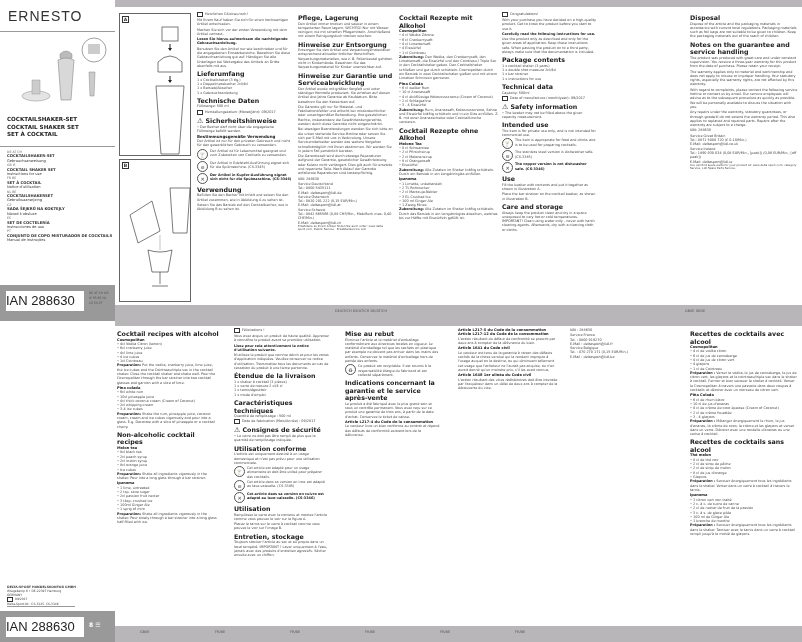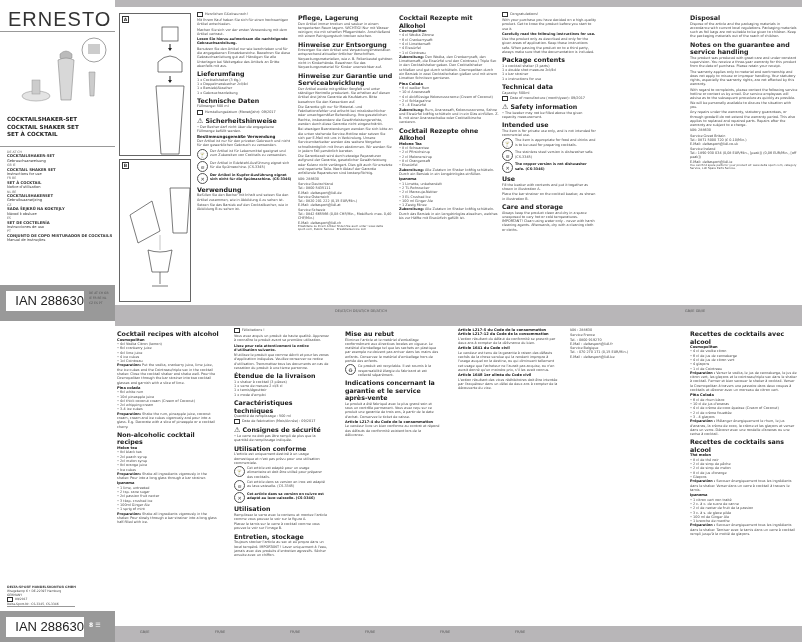--- a/index.html
+++ b/index.html
@@ -1,29 +1,29 @@
 <!DOCTYPE html>
 <html><head>
 <meta charset="utf-8">
 <style>
 *{box-sizing:border-box;margin:0;padding:0}
 body{width:802px;height:642px;background:#fff;font-family:"DejaVu Sans",sans-serif;color:#333;overflow:hidden;position:relative}
 .half{position:absolute;left:0;width:802px;height:321px;overflow:hidden}
 .top{top:0}.bot{top:321px}
 .cover{position:absolute;left:0;top:0;width:115px;height:321px;background:#fff}
-.logo{position:absolute;left:8px;top:8px;font-size:20px;letter-spacing:1px;color:#333;font-family:"Liberation Sans",sans-serif}
+.logo{position:absolute;left:8px;top:8px;font-size:14px;letter-spacing:1px;color:#333;font-family:"Liberation Sans",sans-serif}
 .logo-rule{position:absolute;left:0;top:31px;width:115px;height:1px;background:#999}
 .prodimg{position:absolute;left:12px;top:36px;width:96px;height:75px}
 .covertitles{position:absolute;left:7px;top:116px;font-size:5.6px;font-weight:bold;line-height:7.5px;color:#222}
 .cover-rule{position:absolute;left:0;top:146px;width:115px;height:1px;background:#999}
 .langlist{position:absolute;left:7px;top:150px;font-size:3.6px;line-height:4.4px;color:#333}
 .langlist .b{font-weight:bold;font-size:3.8px}
 .langlist .pill{color:#666;font-size:3.2px}
 .ianbar{position:absolute;left:0;top:285px;width:115px;height:36px;background:#999}
-.iannum{position:absolute;left:6px;top:6px;width:78px;height:20px;background:#fff;font-size:13px;line-height:20px;text-align:right;color:#222;font-family:"Liberation Sans",sans-serif}
+.iannum{position:absolute;left:6px;top:6px;width:78px;height:20px;background:#fff;font-size:13px;line-height:20px;text-align:left;color:#222;font-family:"Liberation Sans",sans-serif}
 .ianicons{position:absolute;left:89px;top:6px;width:22px;font-size:3px;color:#555;line-height:5px}
 .topband{position:absolute;left:115px;top:0;width:687px;height:7px;background:#b8b6b8}
 .botband{position:absolute;left:115px;top:305px;width:687px;height:16px;background:#b8b6b8}
 .pglabel{position:absolute;top:4px;font-size:3.5px;color:#555}
 .figA{position:absolute;left:119px;top:13px;width:72px;height:143px;border:1px solid #666}
 .figB{position:absolute;left:119px;top:159px;width:72px;height:143px;border:1px solid #666}
 .figlbl{position:absolute;left:2px;top:2px;width:7px;height:7px;border:1px solid #333;font-size:4.5px;font-weight:bold;text-align:center;line-height:6px}
 .col{position:absolute;top:12px;width:95px;font-size:3.4px;line-height:4.3px;color:#444}
 .col p{margin-bottom:1px}
 .col h2{font-size:6.3px;line-height:7.5px;font-weight:bold;color:#222;margin-top:2px}

